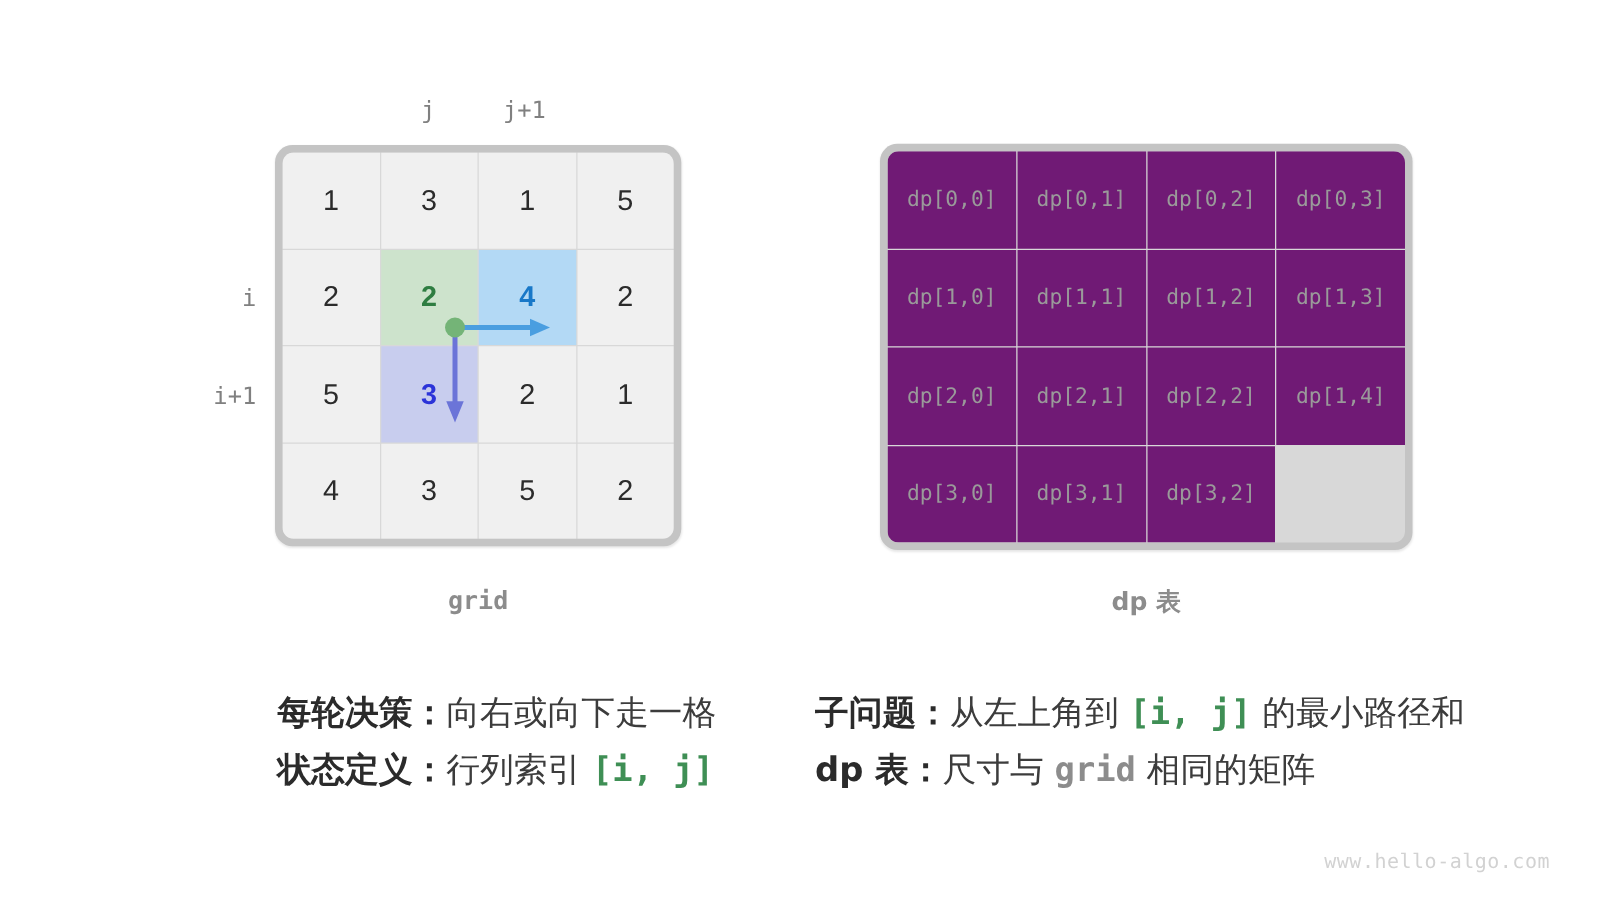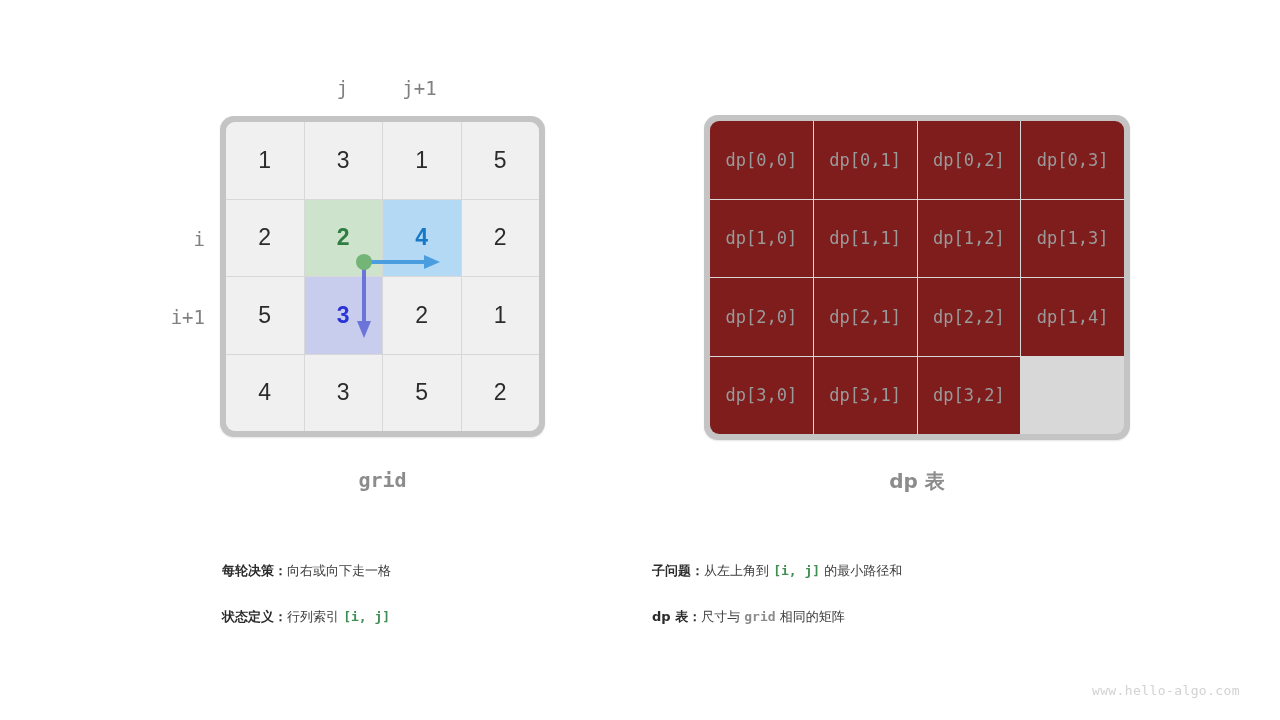--- a/index.html
+++ b/index.html
@@ -66,21 +66,21 @@
   .cell.hl-green { background: #cde3cc; }
   .cell.hl-blue  { background: #b3d9f5; }
   .cell.hl-purple{ background: #c8cdee; }
 
   .cell.txt-green  { color: #2e7d41; font-weight: bold; }
   .cell.txt-blue   { color: #1878c8; font-weight: bold; }
   .cell.txt-indigo { color: #2b33d8; font-weight: bold; }
 
   
   .dp-cell {
-    background: #7f1d1d;
+    background: #701a75;
     display: flex;
     align-items: center;
     justify-content: center;
     font-family: "DejaVu Sans Mono", monospace;
     font-size: 17px;
     color: #9a9a9a;
   }
 
   
   .arrow-layer {
@@ -96,21 +96,21 @@
     font-weight: bold;
     color: #8c8c8c;
     text-align: center;
   }
   .caption.cjk { font-family: "DejaVu Sans", sans-serif; }
 
   
   .notes { position: absolute; }
   .note-line {
     font-family: "DejaVu Sans", sans-serif;
-    font-size: 13px;
+    font-size: 27px;
     color: #3c3c3c;
     line-height: 46px;
     white-space: nowrap;
   }
   .note-line .lead { font-weight: bold; color: #2b2b2b; }
   .mono-green {
     font-family: "DejaVu Sans Mono", monospace;
     font-weight: bold;
     color: #3f8f55;
   }
@@ -119,21 +119,21 @@
     font-weight: bold;
     color: #8c8c8c;
   }
 
   
   .watermark {
     position: absolute;
     right: 40px;
     bottom: 22px;
     font-family: "DejaVu Sans Mono", monospace;
-    font-size: 13px;
+    font-size: 16px;
     color: #d2d2d2;
     letter-spacing: 0.4px;
   }
 </style>
 </head>
 <body>
 
 <div class="stage">
 
   <div class="col-label" style="left:304px; top:77px;">j</div>

